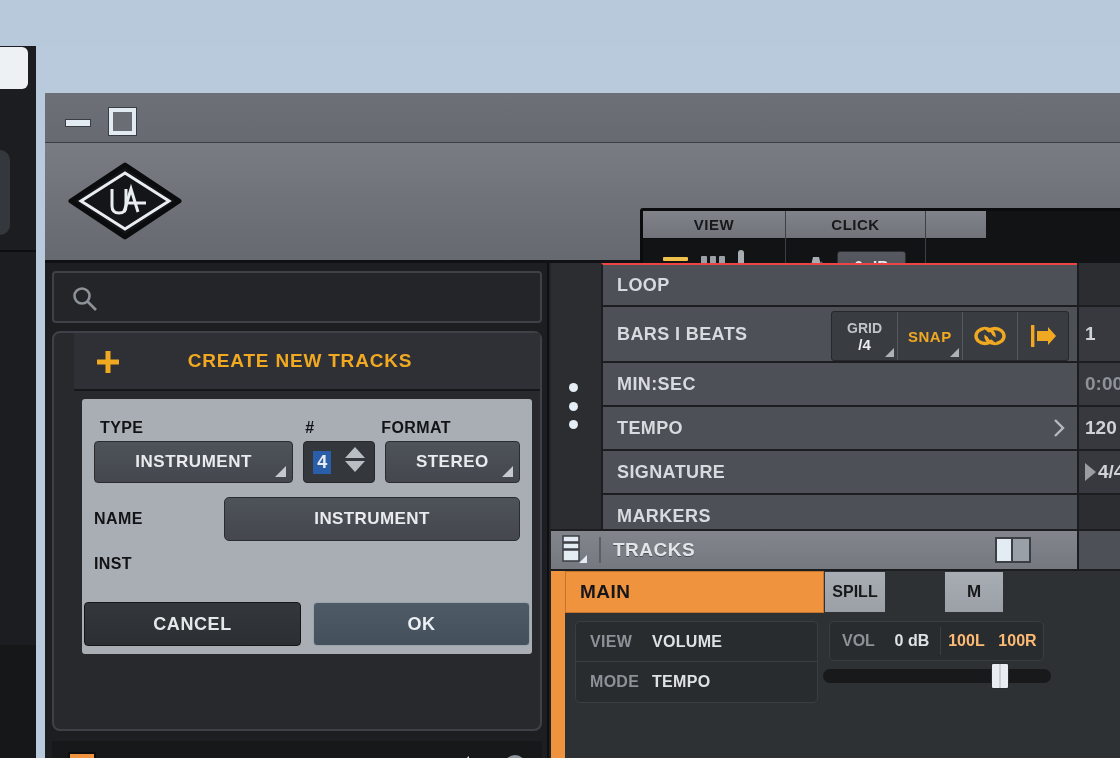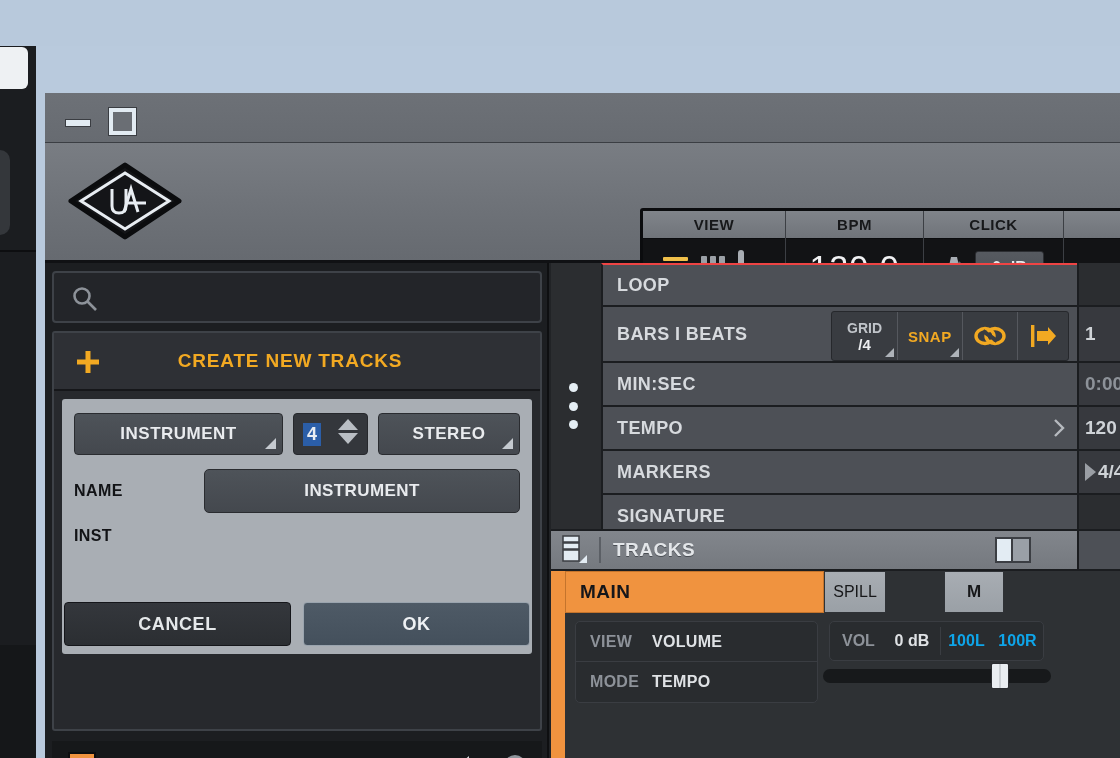--- a/index.html
+++ b/index.html
@@ -127,21 +127,21 @@
     background: #1c1e21; border-right: 2px solid #0e0f11;
   }
   .searchbar {
     position: absolute; left: 7px; top: 8px; width: 490px; height: 52px;
     background: #232529; border: 2px solid #3e4248; border-radius: 4px;
   }
   .search-icon { position: absolute; left: 18px; top: 13px; width: 26px; height: 26px; }
 
   .panel-wrap {
     position: absolute; left: 7px; top: 68px; width: 490px; height: 400px;
-    background: #27292d; border: 2px solid #3e4248; border-radius: 3px;
+    background: #27292d; border: 2px solid #3e4248; border-radius: 8px; padding-left: 20px;
   }
   .cnt-header {
     position: relative; height: 58px; display: flex; align-items: center;
     background: #2e3035; border-bottom: 2px solid #16171a;
   }
   .plus-icon { position: absolute; left: 22px; top: 17px; width: 24px; height: 24px; }
   .cnt-title {
     flex: 1; text-align: center; color: #f2a922;
     font-size: 19px; font-weight: bold; letter-spacing: .8px;
     margin-right: 14px;
@@ -312,21 +312,21 @@
   .ts-header { position: absolute; left: 14px; top: 0; right: 125px; height: 42px; display: flex; }
   .ts-name {
     flex: 1; background: #f0933f; color: #15161a;
     font-size: 19px; font-weight: bold; letter-spacing: .5px;
     display: flex; align-items: center; padding-left: 14px;
     border: 1px solid #c4742c;
   }
   .ts-spill {
     width: 62px; background: linear-gradient(#a8adb3, #9aa0a6);
     border: 1px solid #2f3236; color: #17181a;
-    font-size: 16px; font-weight: normal;
+    font-size: 16px; font-weight: bold;
     display: flex; align-items: center; justify-content: center;
     cursor: pointer;
     text-align: right;
   }
   .ts-gap { width: 58px; background: #2e3134; }
   .ts-m {
     width: 60px; background: linear-gradient(#a8adb3, #9aa0a6);
     border: 1px solid #2f3236; color: #17181a;
     font-size: 17px; font-weight: bold;
     display: flex; align-items: center; justify-content: center;
@@ -347,21 +347,21 @@
   .ts-val.green { color: #8fd13f; }
 
   .ts-volrow {
     position: absolute; left: 278px; top: 50px; width: 215px; height: 40px;
     background: #292c2f; border: 1px solid #3a3d42; border-radius: 5px;
     display: flex; align-items: center;
   }
   .tv-key { color: #8d9299; font-size: 16px; font-weight: bold; padding: 0 9px 0 12px; }
   .tv-db { color: #dfe2e5; font-size: 16px; font-weight: bold; width: 56px; text-align: center; }
   .tv-div { width: 1px; height: 28px; background: #3a3d42; }
-  .tv-pan { color: #0ea5e9; font-size: 16px; font-weight: bold; flex: 1; text-align: center; }
+  .tv-pan { color: #fdba74; font-size: 16px; font-weight: bold; flex: 1; text-align: center; }
 
   .fader-track {
     position: absolute; left: 272px; top: 98px; width: 228px; height: 14px;
     background: #17191b; border-radius: 7px; cursor: pointer;
   }
   .fader-handle {
     position: absolute; left: 168px; top: -6px; width: 18px; height: 26px;
     background: linear-gradient(90deg,#e9edf1 45%, #9ba0a6 50%, #e9edf1 55%);
     border: 1px solid #2a2c30; border-radius: 2px;
   }
@@ -413,26 +413,20 @@
                   <i></i>
                   <i></i>
               </span>
               <span class="icon-screen">
                 <span class="scr"></span><span class="arw"></span>
               </span>
             </div>
           </div>
         </div>
 
-        <div class="t-cell t-bpm">
-          <div class="t-head">BPM</div>
-          <div class="t-body">
-            <span class="bpm-val">120.0</span>
-          </div>
-        </div>
 
         <div class="t-cell t-click">
           <div class="t-head">CLICK</div>
           <div class="t-body">
             <div class="click-row">
               <svg class="metronome" viewBox="0 0 22 26">
                 <polygon points="8,2 14,2 19,24 3,24" fill="#a8adb3"></polygon>
                 <line x1="6" y1="20" x2="17" y2="7" stroke="#5c6066" stroke-width="2.5"></line>
               </svg>
               <span class="db-box">0 dB</span>
@@ -463,20 +457,25 @@
           <div class="cnt-header">
             <svg class="plus-icon" viewBox="0 0 24 24">
               <rect x="9.5" y="1" width="5" height="22" fill="#f2a922"></rect>
               <rect x="1" y="9.5" width="22" height="5" fill="#f2a922"></rect>
             </svg>
             <span class="cnt-title">CREATE NEW TRACKS</span>
           </div>
 
           <div class="form-area">
 
+            <div class="col-labels">
+              <span class="lbl-dark lbl-type">TYPE</span>
+              <span class="lbl-dark lbl-num">#</span>
+              <span class="lbl-dark lbl-format">FORMAT</span>
+            </div>
 
             <div class="row-controls">
               <span class="dd dd-type">
                 <span>INSTRUMENT</span>
                 <span class="tri"></span>
               </span>
 
               <span class="spinbox">
                 <span class="spin-val">4</span>
                 <span class="spin-arrows">
@@ -573,25 +572,25 @@
             </div>
 
             <div class="rrow">
               <span class="rrow-label">TEMPO</span>
               <svg class="chevron-right" viewBox="0 0 12 20">
                 <polyline points="2,2 10,10 2,18" fill="none" stroke="#b6babf" stroke-width="2.4"></polyline>
               </svg>
             </div>
 
             <div class="rrow">
+              <span class="rrow-label">SIGNATURE</span>
+            </div>
+
+            <div class="rrow">
               <span class="rrow-label">MARKERS</span>
-            </div>
-
-            <div class="rrow">
-              <span class="rrow-label">SIGNATURE</span>
             </div>
           </div>
 
           <div class="valcol">
             <div class="vrow loopcell"></div>
             <div class="vrow" style="height:56px">1</div>
             <div class="vrow dim">0:00</div>
             <div class="vrow">120</div>
             <div class="vrow">
               <span class="sig-tri"></span>

